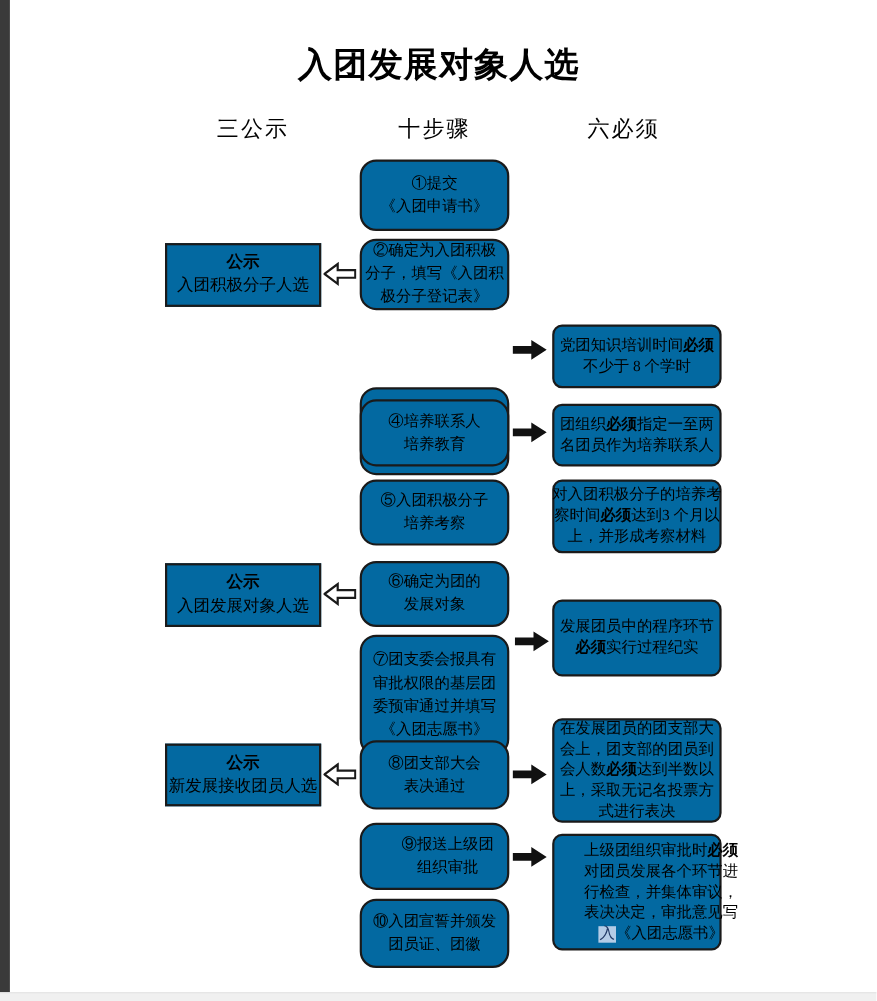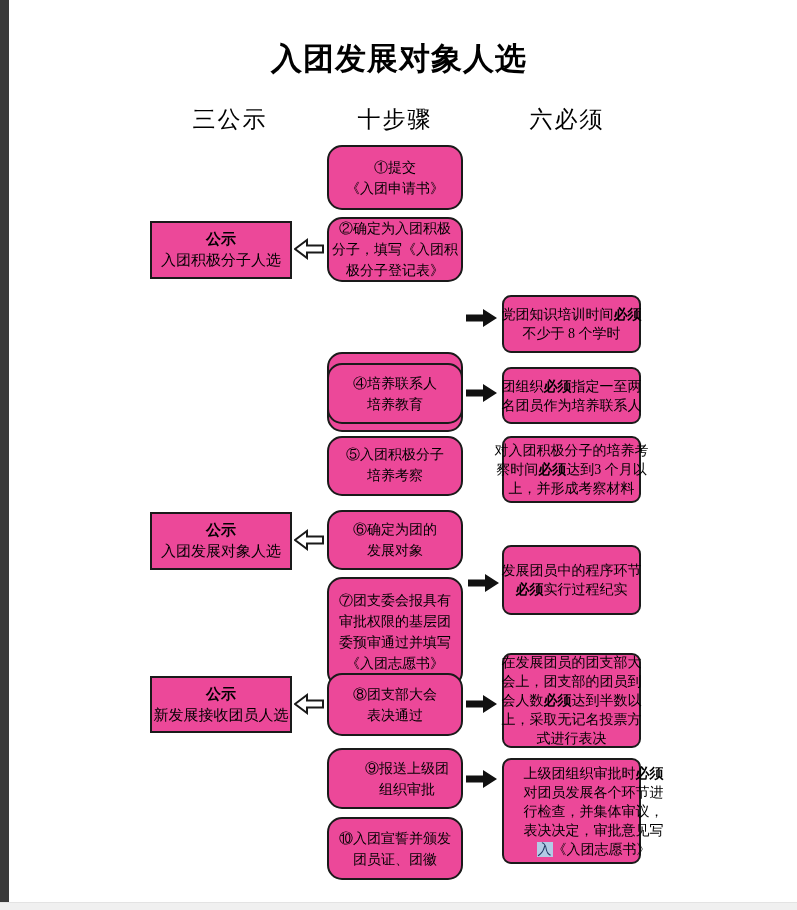--- a/index.html
+++ b/index.html
@@ -3,27 +3,27 @@
 <meta charset="utf-8">
 <style>
   html,body{margin:0;padding:0;background:#fff;}
   .page{position:relative;width:797px;height:910px;background:#ffffff;
         font-family:"Liberation Serif",serif;color:#000;overflow:hidden;}
   .edge-left{position:absolute;left:0;top:0;width:9px;height:910px;background:#3a3a3a;}
   .edge-bottom{position:absolute;left:0;top:902px;width:797px;height:8px;
         background:#f0f0f0;border-top:1px solid #e3e3e3;box-sizing:border-box;}
   .title{position:absolute;left:9px;top:38px;width:780px;margin:0;text-align:center;
         font-size:31px;font-weight:900;letter-spacing:1px;}
-  .colhead{position:absolute;top:104px;width:110px;text-align:center;font-size:23px;letter-spacing:2px;}
-  .box{position:absolute;border:2px solid #1a1a1a;background:#ec4899;box-sizing:border-box;
+  .colhead{position:absolute;top:104px;width:110px;text-align:center;font-size:20px;letter-spacing:2px;}
+  .box{position:absolute;border:2px solid #1a1a1a;background:#0369a1;box-sizing:border-box;
         display:flex;flex-direction:column;justify-content:center;align-items:center;text-align:center;}
   .step{left:327px;width:136px;border-radius:15px;font-size:14px;line-height:21px;}
   .pub{left:150px;width:142px;font-size:15px;line-height:22px;border-radius:0;}
   .pub .hd{font-family:"Liberation Sans",sans-serif;font-weight:bold;font-size:15px;line-height:20px;}
-  .must{left:502px;width:139px;border-radius:9px;font-size:14px;line-height:19px;}
+  .must{left:502px;width:154px;border-radius:9px;font-size:14px;line-height:19px;}
   .ln{white-space:nowrap;}
   .b{font-weight:bold;}
   .hl{background:#b3cce6;color:#1f3864;padding:0 1px;}
   .arrow{position:absolute;}
 </style>
 </head>
 <body>
 
 <div class="page">
   <div class="edge-left"></div>
@@ -44,21 +44,21 @@
     <div class="ln">极分子登记表》</div>
   </div>
   <div class="box step" style="top:308px;height:80px;margin-top:44px;">
     <div class="ln">③参加党团</div>
     <div class="ln">知识培训</div>
   </div>
   <div class="box step" style="top:363px;height:61px;">
     <div class="ln">④培养联系人</div>
     <div class="ln">培养教育</div>
   </div>
-  <div class="box step" style="top:436px;height:60px;font-family:Liberation Mono, monospace;">
+  <div class="box step" style="top:436px;height:60px;">
     <div class="ln">⑤入团积极分子</div>
     <div class="ln">培养考察</div>
   </div>
   <div class="box step" style="top:510px;height:60px;">
     <div class="ln">⑥确定为团的</div>
     <div class="ln">发展对象</div>
   </div>
   <div class="box step" style="top:577px;height:110px;">
     <div class="ln">⑦团支委会报具有</div>
     <div class="ln">审批权限的基层团</div>

